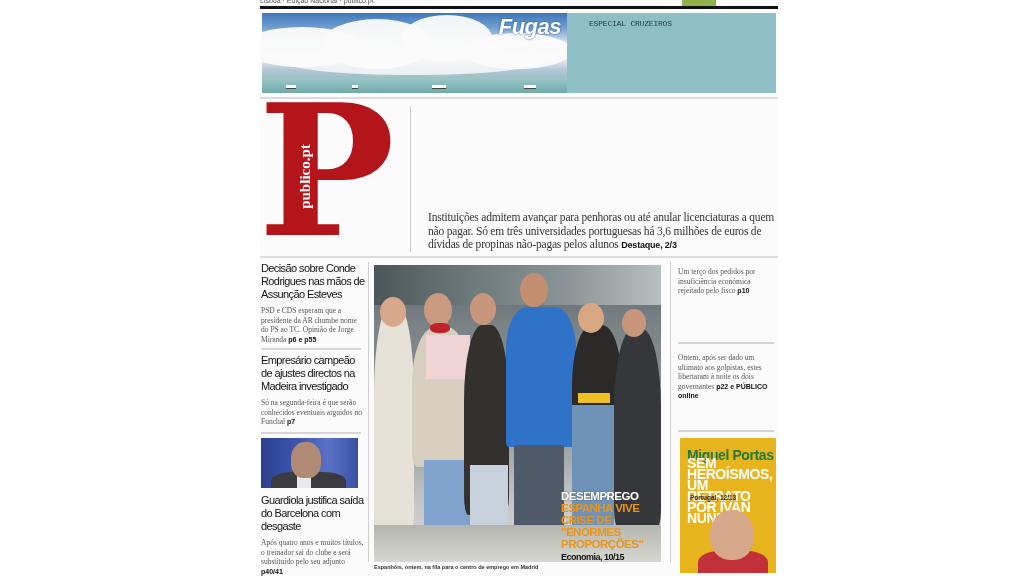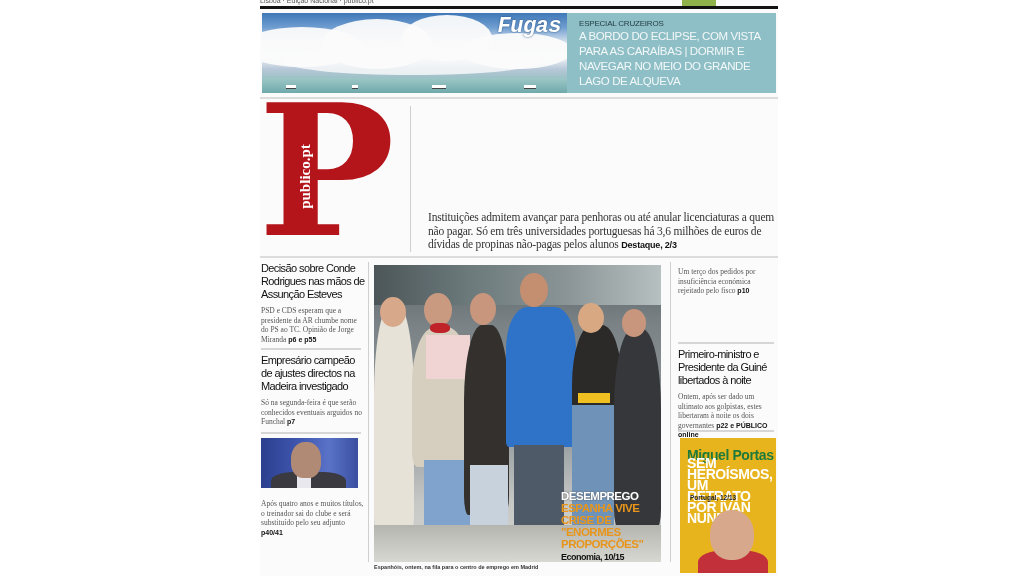--- a/index.html
+++ b/index.html
@@ -28,28 +28,28 @@
   }
   .fugas-photo {
     position: absolute; left: 0; top: 0; width: 305px; height: 80px; overflow: hidden;
     background: linear-gradient(180deg, #3f78b8 0%, #6f9dd0 18%, #dfe7ef 38%, #f2f4f6 55%, #b8c8d8 70%, #9fc2c8 80%, #7fb2b4 100%);
   }
   .cloud { position: absolute; background: #fbfbfb; border-radius: 50%; opacity: .95; }
   .sea { position: absolute; left: 0; bottom: 0; width: 305px; height: 15px; background: linear-gradient(180deg,#9ec7c7,#6fa9ab); }
   .boat { position: absolute; bottom: 4px; height: 3px; background: #fff; border-bottom: 1px solid #444; }
   .fugas-logo {
     position: absolute; right: 6px; top: 1px;
-    font-family: Liberation Mono, monospace; font-style: italic; font-weight: bold;
+    font-family: Liberation Sans, sans-serif; font-style: italic; font-weight: bold;
     font-size: 22px; color: #ffffff; letter-spacing: -0.5px;
     text-shadow: 0 0 2px #1e4a7a;
   }
   .fugas-teaser {
     position: absolute; left: 305px; top: 0; width: 209px; height: 80px;
-    background: #8fbfc6; padding: 6px 6px 0 12px; box-sizing: border-box;
-    font-family: Liberation Sans, sans-serif;
+    background: #8fbfc6; padding: 6px 6px 0 22px; box-sizing: border-box;
+    font-family: Liberation Mono, monospace;
   }
   .fugas-kicker { font-size: 8px; color: #1f3b44; text-transform: uppercase; letter-spacing: -0.2px; }
   .fugas-text { font-size: 11.5px; line-height: 15px; color: #f2f8f8; text-transform: uppercase; letter-spacing: -0.4px; font-stretch: condensed; margin-top: 1px; }
   .rule-gray { position: absolute; left: 0; height: 2px; background: #dcdcdc; width: 518px; }
   .masthead {
     position: absolute; left: 2px; top: 108px; width: 145px; height: 140px;
   }
   .masthead-p {
     position: absolute; left: -4px; top: -28px;
     font-family: "DejaVu Serif", serif; font-weight: bold; font-size: 182px; line-height: 1;
@@ -139,21 +139,20 @@
       <div class="cloud" style="left:20px;top:34px;width:260px;height:28px;opacity:.8;"></div>
       <div class="sea"></div>
       <div class="boat" style="left:24px;width:10px;"></div>
       <div class="boat" style="left:90px;width:6px;"></div>
       <div class="boat" style="left:170px;width:14px;"></div>
       <div class="boat" style="left:262px;width:12px;"></div>
       <div class="fugas-logo">Fugas</div>
     </div>
     <div class="fugas-teaser">
       <div class="fugas-kicker">Especial Cruzeiros</div>
-      <div class="fugas-text">A bordo do Eclipse, com vista para as Caraíbas | Dormir e navegar no meio do grande lago de Alqueva</div>
     </div>
   </div>
   <div class="rule-gray" style="top:97px;"></div>
 
   <div class="masthead">
     <div class="masthead-p">P</div>
     <div class="masthead-url">publico.pt</div>
   </div>
   <div class="v-rule" style="left:150px;top:106px;height:146px;"></div>
 
@@ -179,20 +178,21 @@
         <span class="ref">p7</span>
       </div>
     </div>
     <div class="hr-thin" style="top:170px;width:100px;"></div>
     <div class="guardiola-photo">
       <div class="g-body"></div>
       <div class="g-shirt"></div>
       <div class="g-head"></div>
     </div>
     <div class="brief" style="top:232px;width:104px;">
+      <div class="brief-title">Guardiola justifica saída do Barcelona com desgaste</div>
       <div class="brief-body">
         <span>Após quatro anos e muitos títulos, o treinador sai do clube e será substituído pelo seu adjunto</span>
         <span class="ref">p40/41</span>
       </div>
     </div>
   </div>
   <div class="v-rule" style="left:108px;top:262px;height:300px;"></div>
 
   <div class="main-photo">
     <div style="position:absolute;left:0;top:0;width:287px;height:40px;background:linear-gradient(90deg,#4c5659,#6c7a7c,#8a9496,#b7c0c0);"></div>
@@ -228,21 +228,20 @@
 
   <div class="col-right">
     <div class="brief" style="top:0;width:98px;">
       <div class="brief-body">
         <span>Um terço dos pedidos por insuficiência económica rejeitado pelo fisco</span>
         <span class="ref">p10</span>
       </div>
     </div>
     <div class="hr-thin" style="top:80px;width:96px;"></div>
     <div class="brief" style="top:86px;width:98px;">
-      <div class="brief-title">Primeiro-ministro e Presidente da Guiné libertados à noite</div>
       <div class="brief-body">
         <span>Ontem, após ser dado um ultimato aos golpistas, estes libertaram à noite os dois governantes</span>
         <span class="ref">p22 e PÚBLICO online</span>
       </div>
     </div>
     <div class="hr-thin" style="top:168px;width:96px;"></div>
   </div>
 
   <div class="portas">
     <div class="portas-kicker">Miguel Portas</div>

